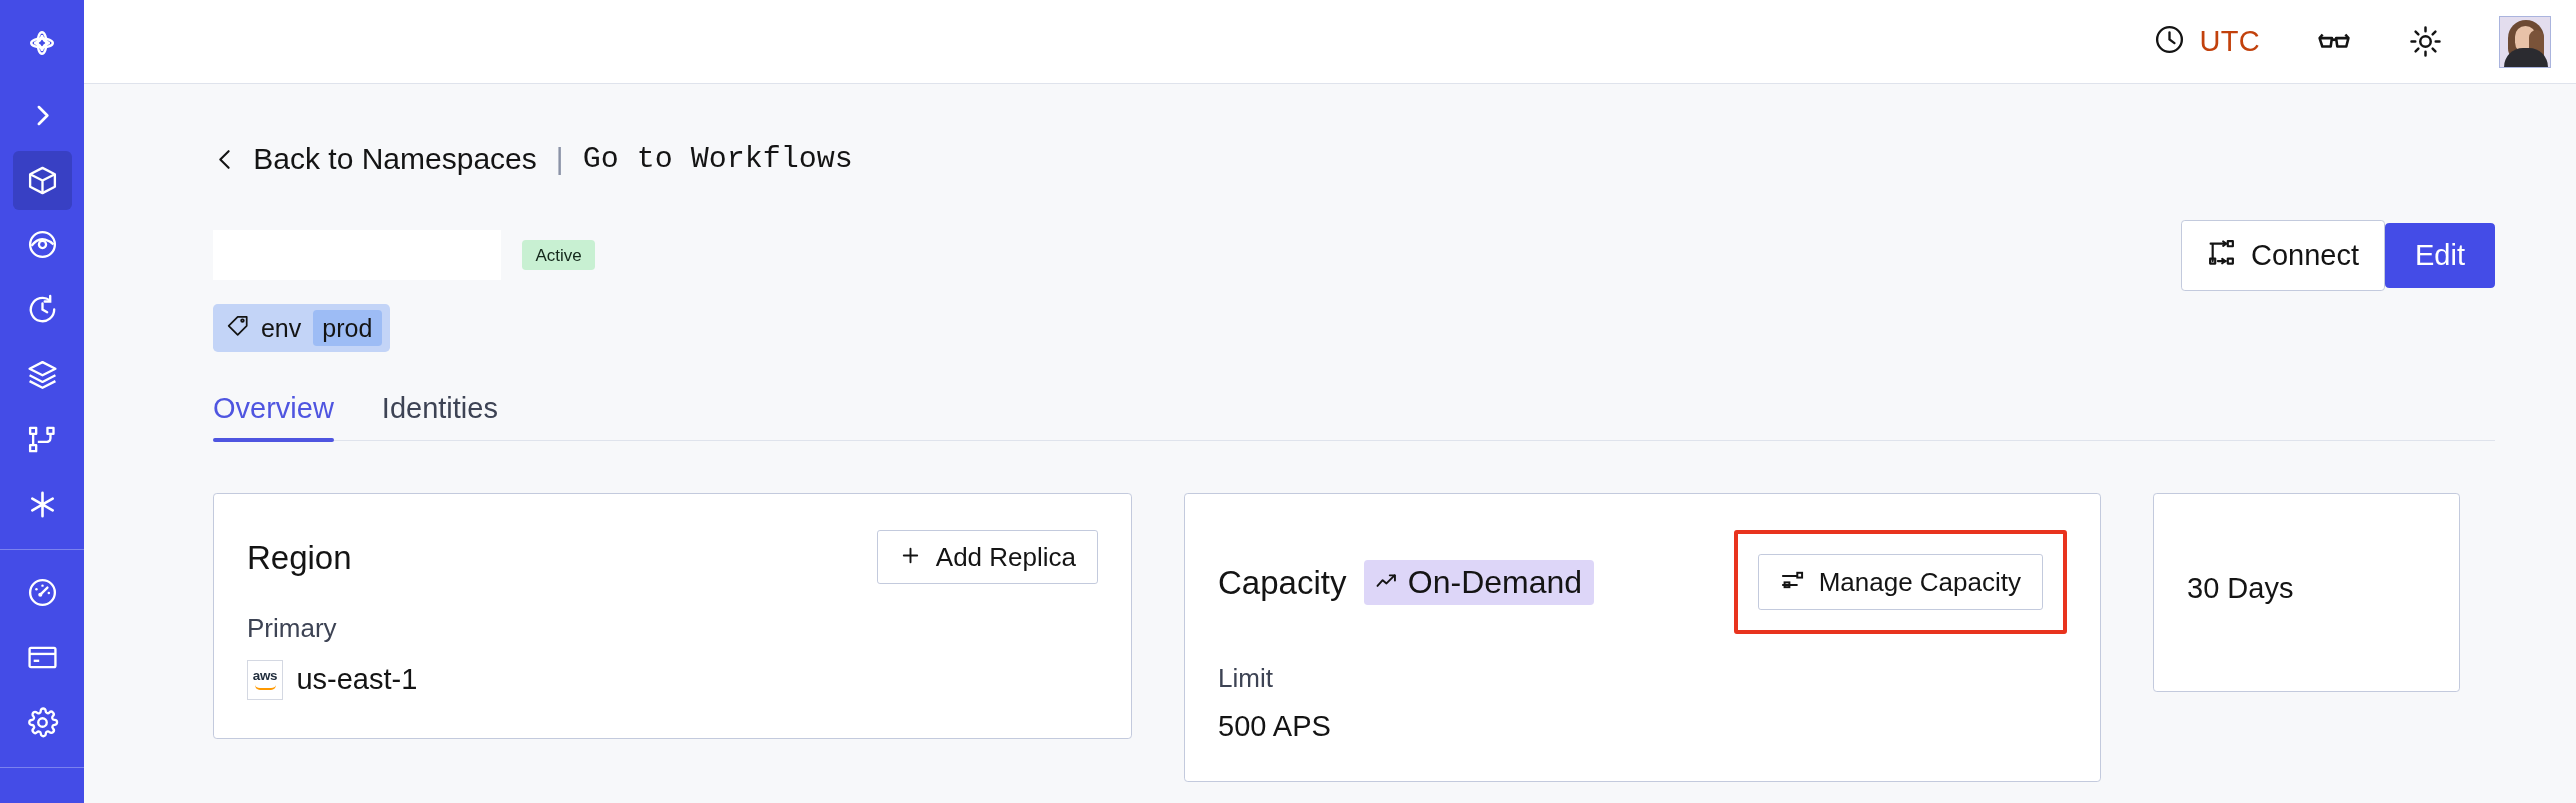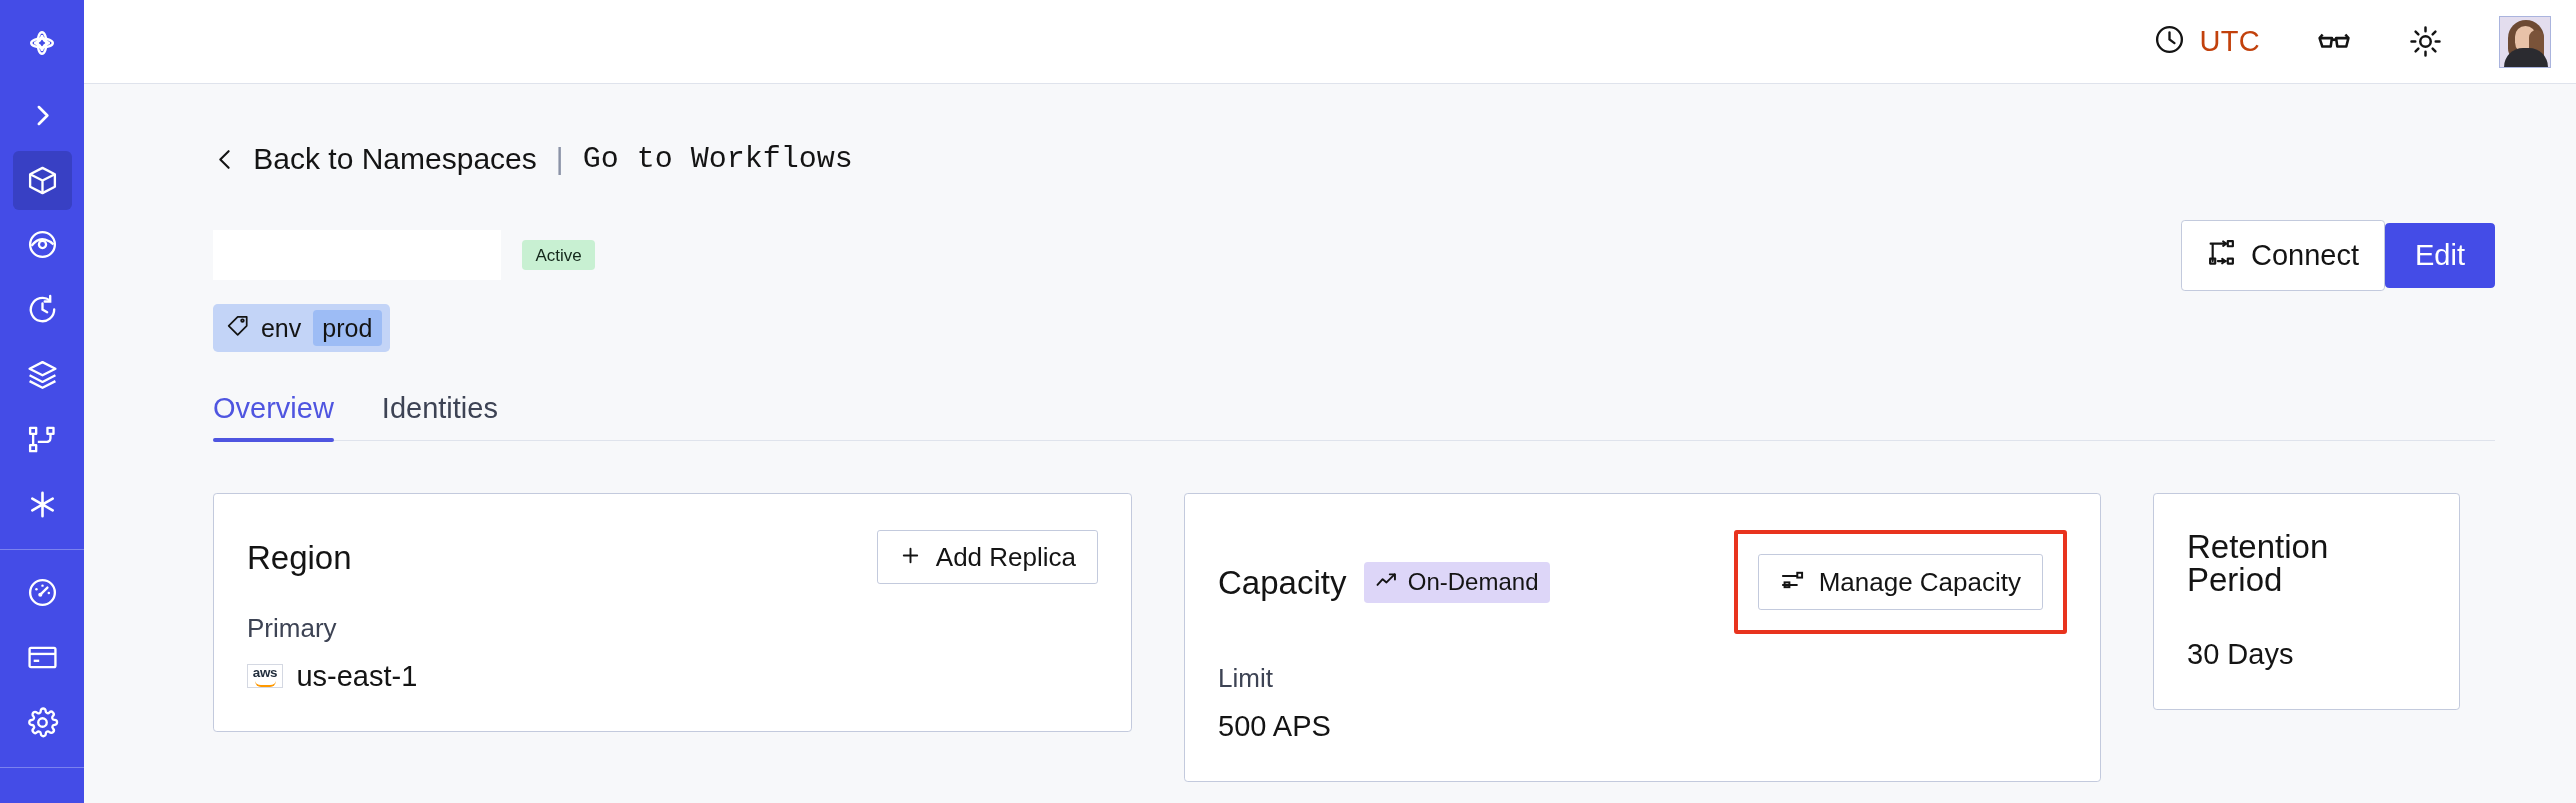--- a/index.html
+++ b/index.html
@@ -155,35 +155,35 @@
   .card-retention { flex: 0 0 307px; }
   .card-head {
     display: flex; align-items: center; justify-content: space-between;
     margin-bottom: 29px; min-height: 52px;
   }
   .card-head-left { display: flex; align-items: center; gap: 17.3px; }
   .card-title { font-size: 33px; color: #141414; line-height: 1; }
   .badge-ondemand {
     display: inline-flex; align-items: center; gap: 9.6px;
     background: #ddd6f8; color: #141414;
-    font-size: 24px; padding: 6.7px 11.5px; border-radius: 3.8px; line-height: 1;
+    font-size: 32px; padding: 6.7px 11.5px; border-radius: 3.8px; line-height: 1;
   }
   .btn-card {
     display: inline-flex; align-items: center; gap: 13.4px;
     background: #ffffff; border: 1px solid #c3cadd; border-radius: 2.9px;
     font-size: 26px; color: #141414; padding: 12.5px 21px; line-height: 1;
   }
   .annot-wrap {
     border: 4.8px solid #e8331e; border-radius: 2.9px; padding: 20px;
     display: inline-flex;
   }
   .card-label { font-size: 26px; color: #3d4354; margin-bottom: 15.3px; }
   .card-value { font-size: 29px; color: #141414; display: flex; align-items: center; gap: 13.4px; }
   .aws-logo {
-    width: 36px; height: 24px; border: 1px solid #d4d8e2; background: #fff;
+    width: 36px; height: 40px; border: 1px solid #d4d8e2; background: #fff;
     display: flex; flex-direction: column; align-items: center; justify-content: center;
     flex: 0 0 36px;
   }
   .aws-logo .aws-txt { font-size: 13.4px; font-weight: bold; color: #232f3e; line-height: 1; letter-spacing: -0.3px; }
   .aws-logo .aws-smile {
     width: 21px; height: 5.8px; border-bottom: 2.9px solid #ff9900;
     border-radius: 0 0 10.5px 10.5px; margin-top: 1.9px;
   }
   .retention-value { font-size: 29px; color: #141414; margin-top: 42px; }
 </style>
@@ -454,21 +454,20 @@
                 </span>
                 <span>Manage Capacity</span>
               </button>
             </div>
           </div>
           <div class="card-label">Limit</div>
           <div class="card-value">500 APS</div>
         </section>
 
         <section class="card card-retention">
-          <div class="card-title">Retention Period</div>
           <div class="retention-value">30 Days</div>
         </section>
 
       </div>
     </main>
   </div>
 </div>
 
 
 </body></html>

